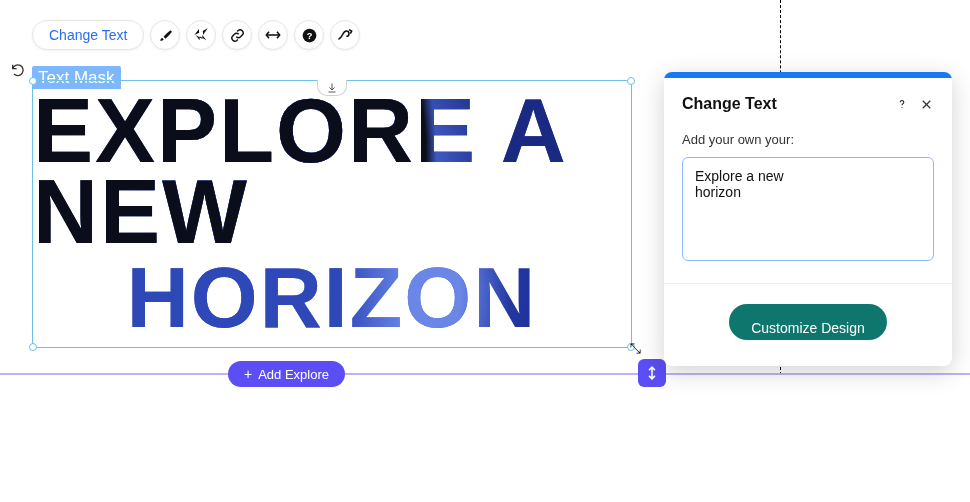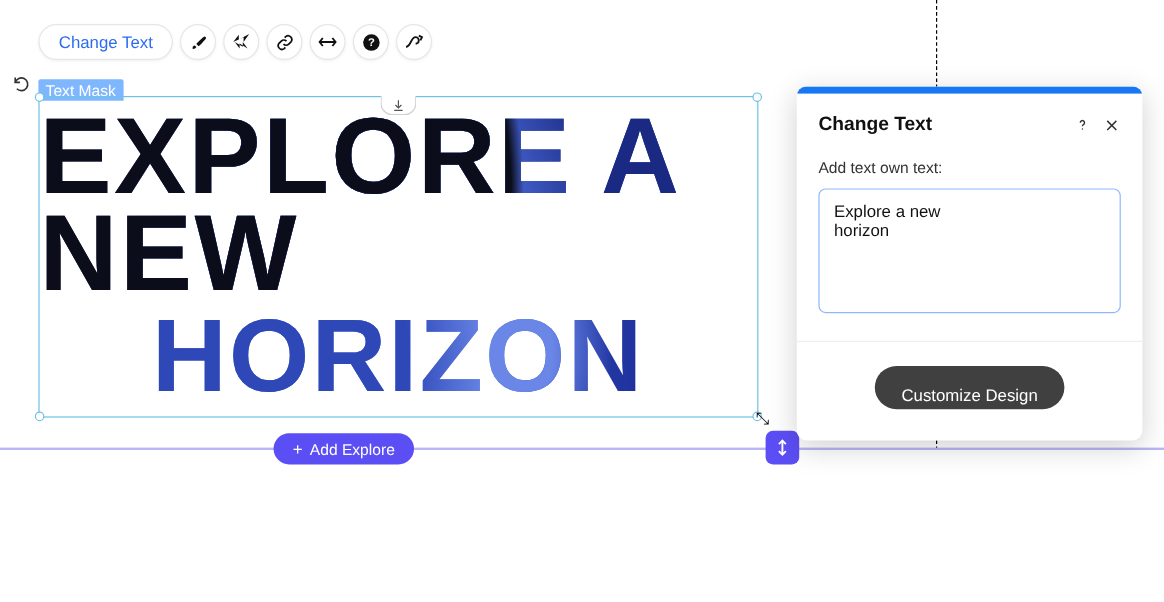--- a/index.html
+++ b/index.html
@@ -14,21 +14,21 @@
   
   .toolbar { position: absolute; top: 20px; left: 32px; display: flex; align-items: center; gap: 6px; }
   .pill-btn { height: 30px; padding: 0 16px; border-radius: 15px; background: #fff; border: 1px solid #e6e6e6; box-shadow: 0 1px 3px rgba(0,0,0,0.06); color: #2b6cf0; font-size: 14px; font-weight: 500; display: flex; align-items: center; cursor: pointer; }
   .circle-btn { width: 30px; height: 30px; border-radius: 50%; background: #fff; border: 1px solid #e6e6e6; box-shadow: 0 1px 3px rgba(0,0,0,0.06); display: flex; align-items: center; justify-content: center; cursor: pointer; color: #111; }
   .circle-btn svg { display: block; }
 
   
   .undo-btn { position: absolute; top: 60px; left: 8px; width: 20px; height: 20px; display:flex; align-items:center; justify-content:center; cursor:pointer; color:#333; }
 
   
-  .element-label { position: absolute; top: 66px; left: 32px; background: #7fb7ff; color: #fff; font-size: 13px; padding: 2px 6px 1px; border-radius: 2px 2px 0 0; }
+  .element-label { position: absolute; top: 66px; left: 32px; background: #7fb7ff; color: #fff; font-size: 17px; padding: 2px 6px 1px; border-radius: 2px 2px 0 0; }
   .selection { position: absolute; top: 80px; left: 32px; width: 600px; height: 268px; border: 1px solid #6ec1e4; }
   .handle { position: absolute; width: 8px; height: 8px; background: #fff; border: 1px solid #6ec1e4; border-radius: 50%; }
   .handle.tl { top: -4px; left: -4px; }
   .handle.tr { top: -4px; right: -4px; }
   .handle.bl { bottom: -4px; left: -4px; }
   .handle.br { bottom: -4px; right: -4px; }
   .corner-cursor { position: absolute; bottom: -10px; right: -10px; font-size: 14px; color:#000; pointer-events:none; }
   .top-pull { position: absolute; top: -1px; left: 50%; transform: translateX(-50%); width: 30px; height: 16px; border: 1px solid #cfcfcf; border-top: none; border-radius: 0 0 10px 10px; background: #fff; display:flex; align-items:center; justify-content:center; cursor:pointer; color:#555; }
 
   
@@ -65,21 +65,21 @@
   
   .panel { position: absolute; top: 72px; left: 664px; width: 288px; background: #fff; border-radius: 8px; box-shadow: 0 6px 24px rgba(0,0,0,0.18); overflow: hidden; }
   .panel-bar { height: 6px; background: #1877f2; }
   .panel-header { display:flex; align-items:center; padding: 14px 14px 12px 18px; }
   .panel-title { font-size: 16px; font-weight: 700; color:#111; flex:1; }
   .panel-header .hbtn { width: 24px; height: 24px; display:flex; align-items:center; justify-content:center; color:#333; cursor:pointer; border-radius:4px; }
   .panel-body { padding: 4px 18px 18px; }
   .field-label { font-size: 13px; color:#333; margin-bottom: 10px; }
   .textarea { width: 100%; height: 104px; border: 1px solid #8fb6ff; border-radius: 6px; padding: 10px 12px; font-size: 14px; font-family: inherit; color:#111; resize:none; outline:none; }
   .panel-footer { border-top: 1px solid #eee; padding: 20px 0 26px; display:flex; justify-content:center; }
-  .primary-btn { background: #404040; color:#fff; font-size: 14px; font-weight:500; border:none; border-radius: 20px; height: 36px; padding: 16px 22px; cursor:pointer; }
+  .primary-btn { background: #0f766e; color:#fff; font-size: 14px; font-weight:500; border:none; border-radius: 20px; height: 36px; padding: 16px 22px; cursor:pointer; }
 </style>
 </head>
 <body>
 
 <div class="vguide"></div>
 <div class="section-divider"></div>
 
 <div class="toolbar">
   <button class="pill-btn">Change Text</button>
   <button class="circle-btn">
@@ -171,20 +171,20 @@
           <circle cx="12" cy="18" r="1" fill="currentColor" stroke="none"></circle>
         </svg>
     </div>
     <div class="hbtn">
       <svg width="13" height="13" viewBox="0 0 24 24" fill="none" stroke="currentColor" stroke-width="2.3">
           <path d="M5 5l14 14M19 5L5 19"></path>
         </svg>
     </div>
   </div>
   <div class="panel-body">
-    <div class="field-label">Add text own text:</div>
+    <div class="field-label">Add your own your:</div>
     <textarea class="textarea" style="">Explore a new
 horizon</textarea>
   </div>
   <div class="panel-footer">
     <button class="primary-btn">Customize Design</button>
   </div>
 </div>
 
 </body></html>

